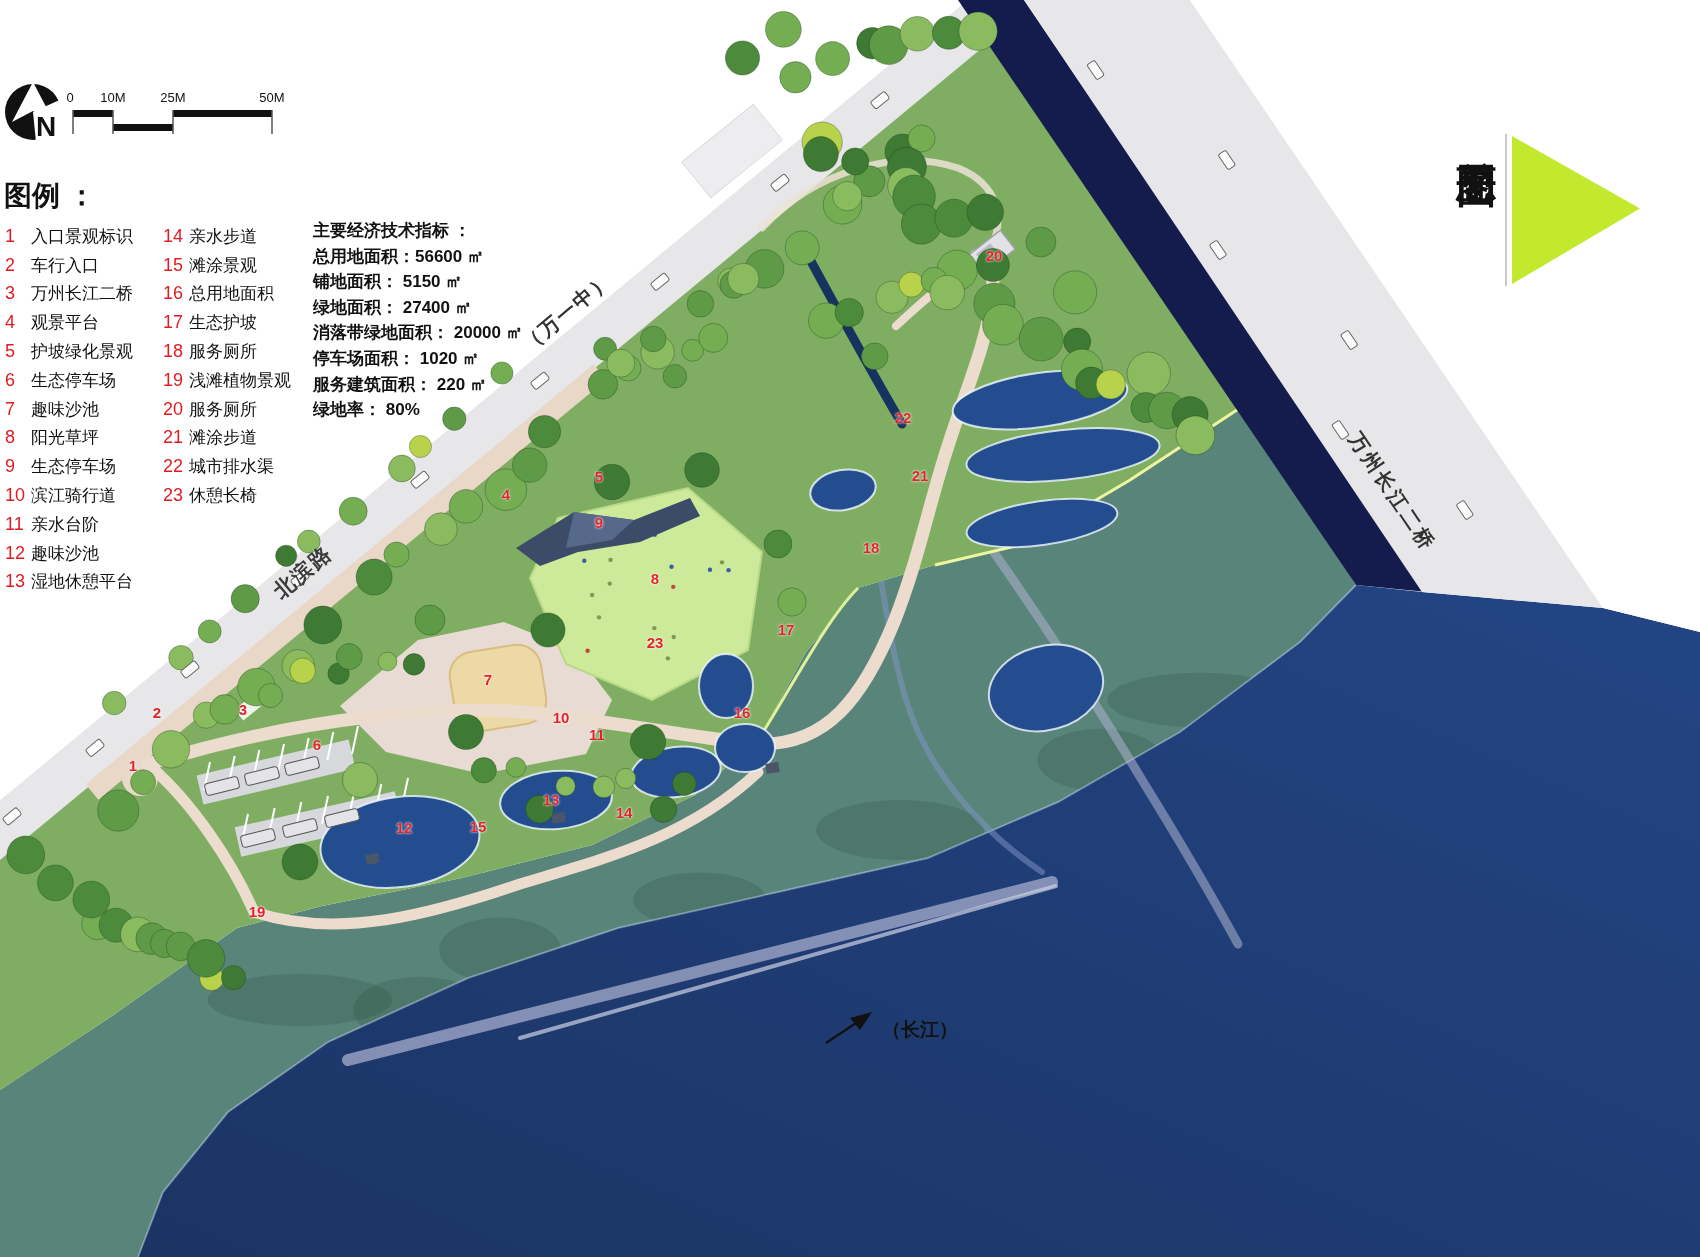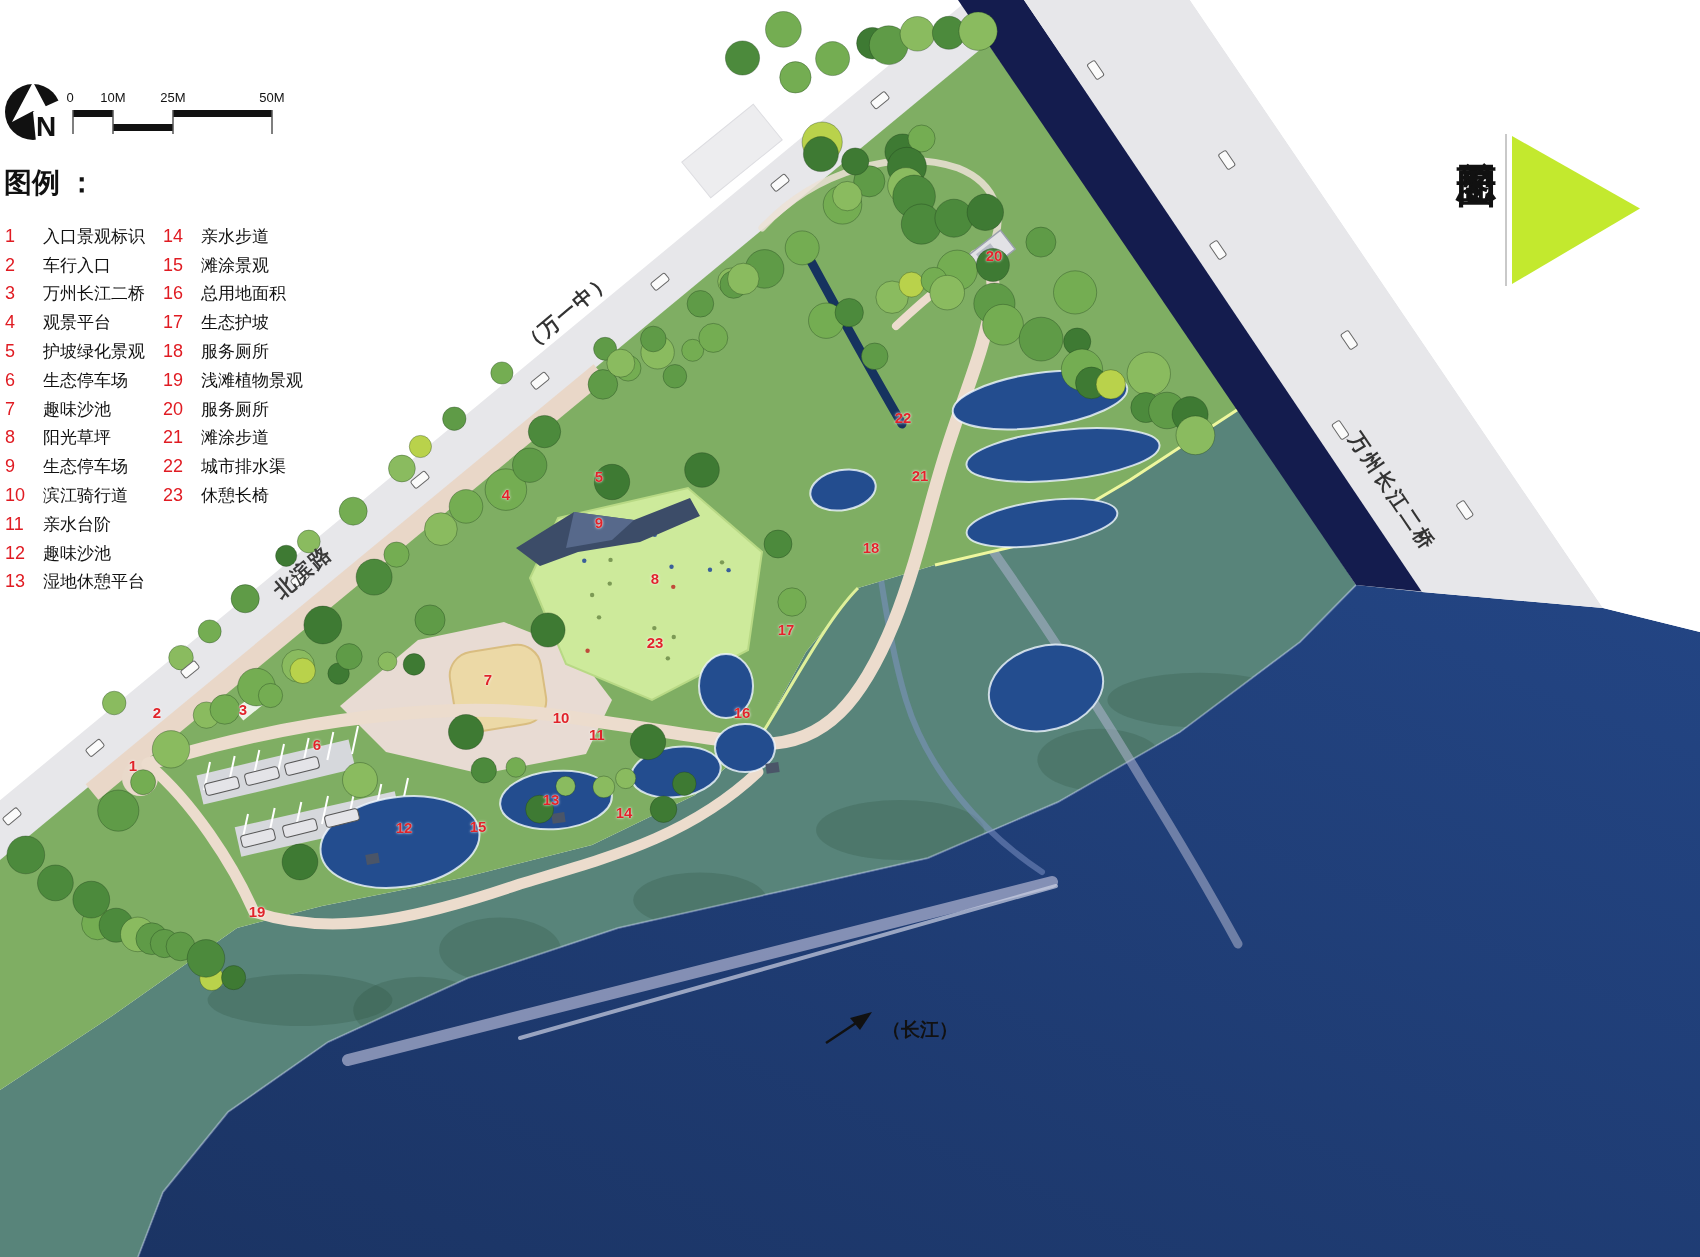--- a/index.html
+++ b/index.html
@@ -1,27 +1,27 @@
 <!DOCTYPE html>
 <html><head>
 <meta charset="utf-8">
 <style>
   html,body{margin:0;padding:0;background:#fff;}
   body{font-family:"Liberation Sans","DejaVu Sans",sans-serif;}
   #stage{position:relative;width:1700px;height:1257px;background:#fff;overflow:hidden;}
   #map-svg{position:absolute;left:0;top:0;}
 
   
-  .legend-title{position:absolute;left:4px;top:164px;font-size:28px;font-weight:700;color:#111;}
+  .legend-title{position:absolute;left:4px;top:177px;font-size:28px;font-weight:700;color:#111;}
   .lg-col{position:absolute;top:222px;}
   .lg-col1{left:5px;width:160px;}
   .lg-col2{left:163px;width:150px;}
   .lg-row{height:28.8px;display:flex;align-items:center;}
   .lg-num{display:inline-block;width:26px;text-align:left;color:#e01b22;font-size:18px;}
-  .lg-label{margin-left:12px;color:#111;font-size:17px;white-space:nowrap;font-family:Liberation Mono, monospace;}
+  .lg-label{color:#111;font-size:17px;white-space:nowrap;font-family:Liberation Mono, monospace;}
   .indicators{position:absolute;left:313px;top:218px;width:240px;}
   .ind-line{font-size:17px;font-weight:700;color:#111;line-height:25.6px;white-space:nowrap;}
 
   
   .north-scale{position:absolute;left:0;top:78px;}
 
   
   .map-label{position:absolute;white-space:nowrap;color:#333;font-weight:600;
              transform:translate(-50%,-50%) rotate(var(--r,0deg));}
 
@@ -444,20 +444,30 @@
     <div class="lg-row">
         <span class="lg-num">22</span>
         <span class="lg-label">城市排水渠</span>
       </div>
     <div class="lg-row">
         <span class="lg-num">23</span>
         <span class="lg-label">休憩长椅</span>
       </div>
   </div>
 
+  <div class="indicators">
+    <div class="ind-line">主要经济技术指标 ：</div>
+    <div class="ind-line">总用地面积：56600 ㎡</div>
+    <div class="ind-line">铺地面积： 5150 ㎡</div>
+    <div class="ind-line">绿地面积： 27400 ㎡</div>
+    <div class="ind-line">消落带绿地面积： 20000 ㎡</div>
+    <div class="ind-line">停车场面积： 1020 ㎡</div>
+    <div class="ind-line">服务建筑面积： 220 ㎡</div>
+    <div class="ind-line">绿地率： 80%</div>
+  </div>
 
   <div class="map-label" style="left:567px;top:312px;--r:-40deg;font-size:20px;letter-spacing:2px;">（万一中）</div>
   <div class="map-label" style="left:303px;top:572px;--r:-40deg;font-size:21px;letter-spacing:2px;color:#3a3a3a;">北滨路</div>
   <div class="map-label" style="left:1392px;top:492px;--r:56deg;font-size:20px;letter-spacing:3px;">万州长江二桥</div>
   <div class="map-label" style="left:920px;top:1030px;--r:0deg;font-size:19px;color:#111;font-family:Liberation Serif, serif;">（长江）</div>
 
   <div class="plan-title">总平面图</div>
   <div class="title-divider"></div>
   <div class="accent-triangle"></div>
 

